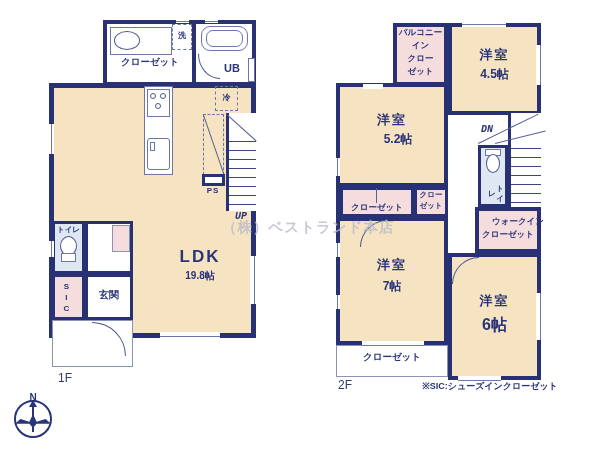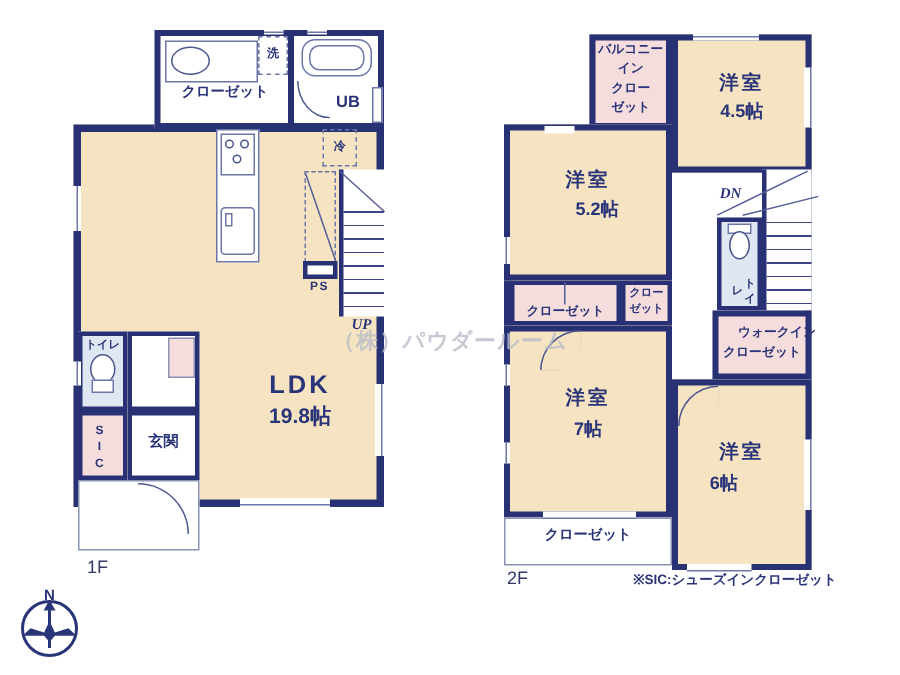--- a/index.html
+++ b/index.html
@@ -12,21 +12,21 @@
   .abs{position:absolute;box-sizing:border-box;}
   .room{position:absolute;box-sizing:border-box;border:4px solid var(--wall);}
   .outer{border-width:5px;}
   .sm{border-width:3px;}
   .cream{background:var(--cream);} .pink{background:var(--pink);}
   .white{background:#fff;} .blue{background:var(--blue);}
   .thinbox{position:absolute;box-sizing:border-box;border:1px solid var(--thin);background:#fff;}
   .dashed{position:absolute;box-sizing:border-box;border:1px dashed var(--thin);}
   .lbl{position:absolute;color:var(--ink);font-weight:bold;text-align:center;line-height:1.1;}
   .vtext{writing-mode:vertical-rl;text-orientation:upright;}
-  .ital{font-family:Liberation Serif, serif;font-style:italic;}
+  .ital{font-family:Liberation Mono, monospace;font-style:italic;}
   .win{position:absolute;background:#fff;}
   .win .pane{position:absolute;background:var(--thin);}
   .winh .pane{left:0;right:0;top:50%;height:1px;}
   .winv .pane{top:0;bottom:0;left:50%;width:1px;}
   .treads{position:absolute;background:repeating-linear-gradient(to bottom,transparent 0 8px,#3c4486 8px 9px);}
   .line{position:absolute;background:#565f97;height:1px;transform-origin:0 0;}
   .arc{position:absolute;box-sizing:border-box;}
   .oval{position:absolute;box-sizing:border-box;border:1.5px solid #4d578f;background:#fff;border-radius:50%;}
   .watermark{position:absolute;color:#b8bcc9;opacity:.8;font-weight:bold;letter-spacing:1px;z-index:50;pointer-events:none;}
 </style>
@@ -73,21 +73,21 @@
 
     <div class="room sm white" style="left:202px;top:174px;width:23px;height:12px;"></div>
     <div class="lbl" style="left:201px;top:187px;width:24px;font-size:8px;letter-spacing:1px;text-align:center;">PS</div>
 
     <div class="abs white" style="left:226px;top:113px;width:30px;height:98px;border-left:3px solid var(--wall);"></div>
     <div class="treads" style="left:229px;top:133px;width:27px;height:76px;"></div>
     <div class="line" style="left:227px;top:114px;width:40px;transform:rotate(42deg);"></div>
     <div class="lbl ital" style="left:226px;top:211px;width:30px;font-size:10px;">UP</div>
 
     <div class="lbl" style="left:160px;top:248px;width:80px;font-size:17px;letter-spacing:2px;">LDK</div>
-    <div class="lbl" style="left:160px;top:270px;width:80px;font-size:14px;">19.8帖</div>
+    <div class="lbl" style="left:160px;top:270px;width:80px;font-size:10px;">19.8帖</div>
 
     <div class="room sm blue" style="left:52px;top:221px;width:33px;height:53px;"></div>
     <div class="lbl" style="left:52px;top:226px;width:33px;font-size:7.5px;">トイレ</div>
     <div class="oval" style="left:60px;top:236px;width:17px;height:20px;"></div>
     <div class="thinbox" style="left:61px;top:253px;width:15px;height:9px;"></div>
 
     <div class="room sm white" style="left:85px;top:221px;width:48px;height:53px;"></div>
     <div class="abs pink" style="left:112px;top:225px;width:18px;height:27px;border:1px solid var(--lite);"></div>
 
     <div class="room sm pink" style="left:52px;top:274px;width:33px;height:46px;"></div>
@@ -163,21 +163,21 @@
     <div class="lbl" style="left:476px;top:217px;width:84px;font-size:8.5px;">ウォークイン</div>
     <div class="lbl" style="left:476px;top:230px;width:64px;font-size:8.5px;">クローゼット</div>
 
     <div class="room cream" style="left:336px;top:217px;width:112px;height:128px;"></div>
     <div class="lbl" style="left:336px;top:258px;width:112px;font-size:13px;letter-spacing:2px;">洋室</div>
     <div class="lbl" style="left:336px;top:280px;width:112px;font-size:12px;">7帖</div>
     <div class="arc" style="left:360px;top:220px;width:27px;height:27px;border-top:1px solid #4d578f;border-left:1px solid #4d578f;border-top-left-radius:100%;"></div>
 
     <div class="room cream" style="left:448px;top:253px;width:93px;height:127px;"></div>
     <div class="lbl" style="left:448px;top:294px;width:93px;font-size:13px;letter-spacing:2px;">洋室</div>
-    <div class="lbl" style="left:436px;top:316px;width:93px;font-size:12px;">6帖</div>
+    <div class="lbl" style="left:448px;top:316px;width:93px;font-size:16px;">6帖</div>
     <div class="arc" style="left:452px;top:257px;width:27px;height:27px;border-top:1px solid #4d578f;border-left:1px solid #4d578f;border-top-left-radius:100%;"></div>
 
     <div class="abs white" style="left:336px;top:345px;width:112px;height:32px;border:1px solid var(--lite);"></div>
     <div class="lbl" style="left:356px;top:352px;width:72px;font-size:9.5px;">クローゼット</div>
 
     <div class="win winh" style="left:462px;top:20px;width:44px;height:7px;">
         <div class="pane"></div>
       </div>
     <div class="win winv" style="left:536px;top:45px;width:7px;height:40px;">
         <div class="pane"></div>
@@ -199,21 +199,21 @@
       </div>
     <div class="win winv" style="left:334px;top:295px;width:6px;height:14px;">
         <div class="pane"></div>
       </div>
     <div class="win" style="left:363px;top:84px;width:20px;height:5px;"></div>
 
     <div class="lbl" style="left:328px;top:379px;width:34px;font-size:12px;font-weight:normal;color:#333a66;">2F</div>
     <div class="lbl" style="left:420px;top:382px;width:140px;font-size:9px;">※SIC:シューズインクローゼット</div>
   </div>
 
-  <div class="watermark" style="left:222px;top:218px;font-size:14.5px;">（株）パウダールーム</div>
+  <div class="watermark" style="left:222px;top:218px;font-size:14.5px;">（株）ベストランド本店</div>
 
   <div>
     <div class="abs" style="left:14px;top:400px;width:38px;height:38px;border:2px solid var(--ink);border-radius:50%;"></div>
     <div class="lbl" style="left:26px;top:392px;width:14px;font-size:10px;">N</div>
     <div class="abs" style="left:32px;top:404px;width:2px;height:28px;background:var(--ink);"></div>
     <div class="abs" style="left:29px;top:400px;width:0;height:0;border-left:4px solid transparent;border-right:4px solid transparent;border-bottom:7px solid var(--ink);"></div>
     <div class="abs" style="left:15px;top:414px;width:36px;height:14px;background:var(--ink);clip-path:polygon(0% 70%,15% 35%,40% 55%,50% 0%,60% 55%,85% 35%,100% 70%,60% 70%,50% 100%,40% 70%);"></div>
   </div>
 
 </div>

